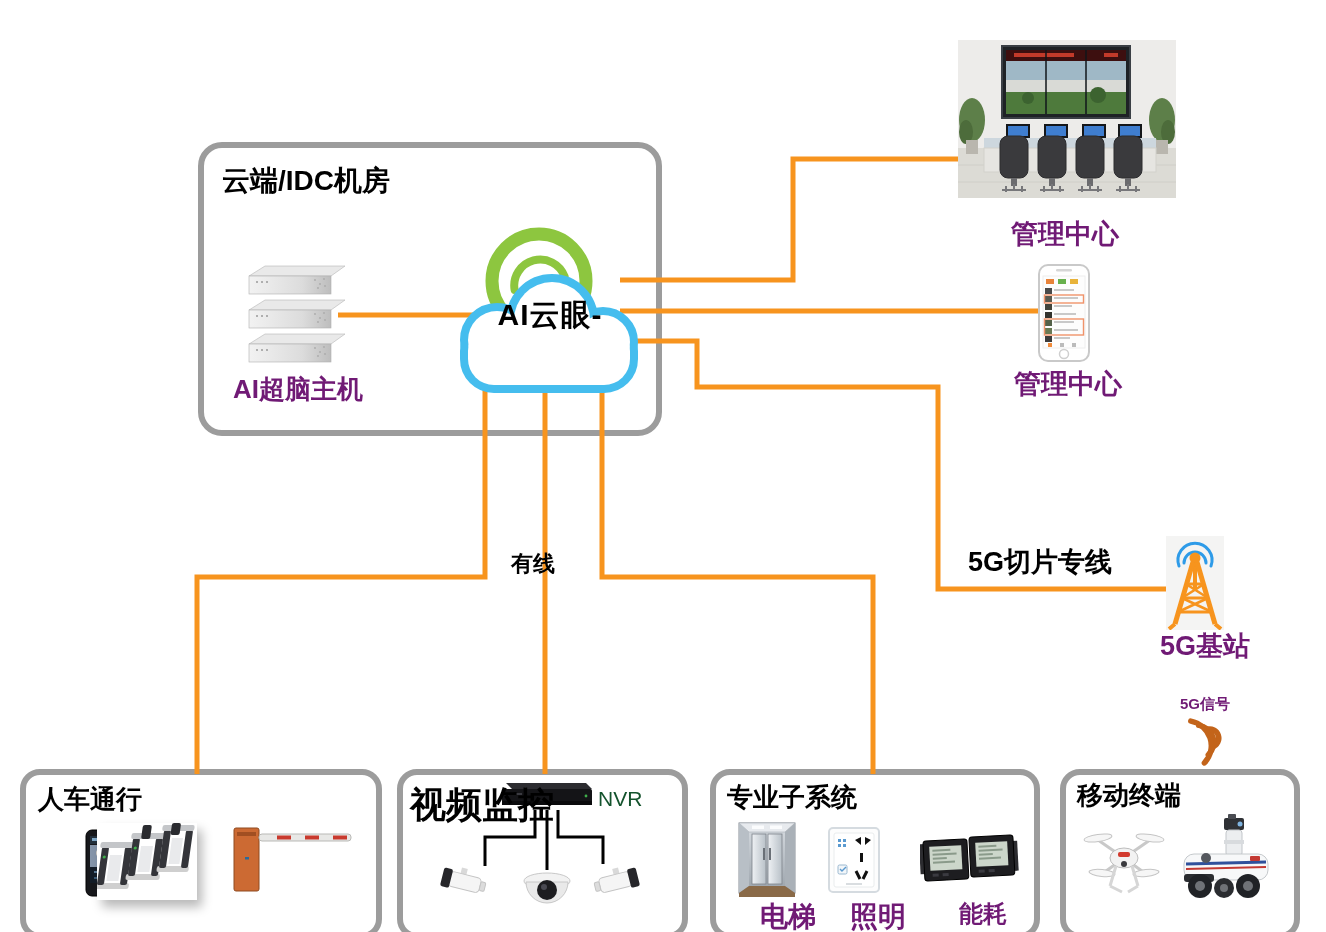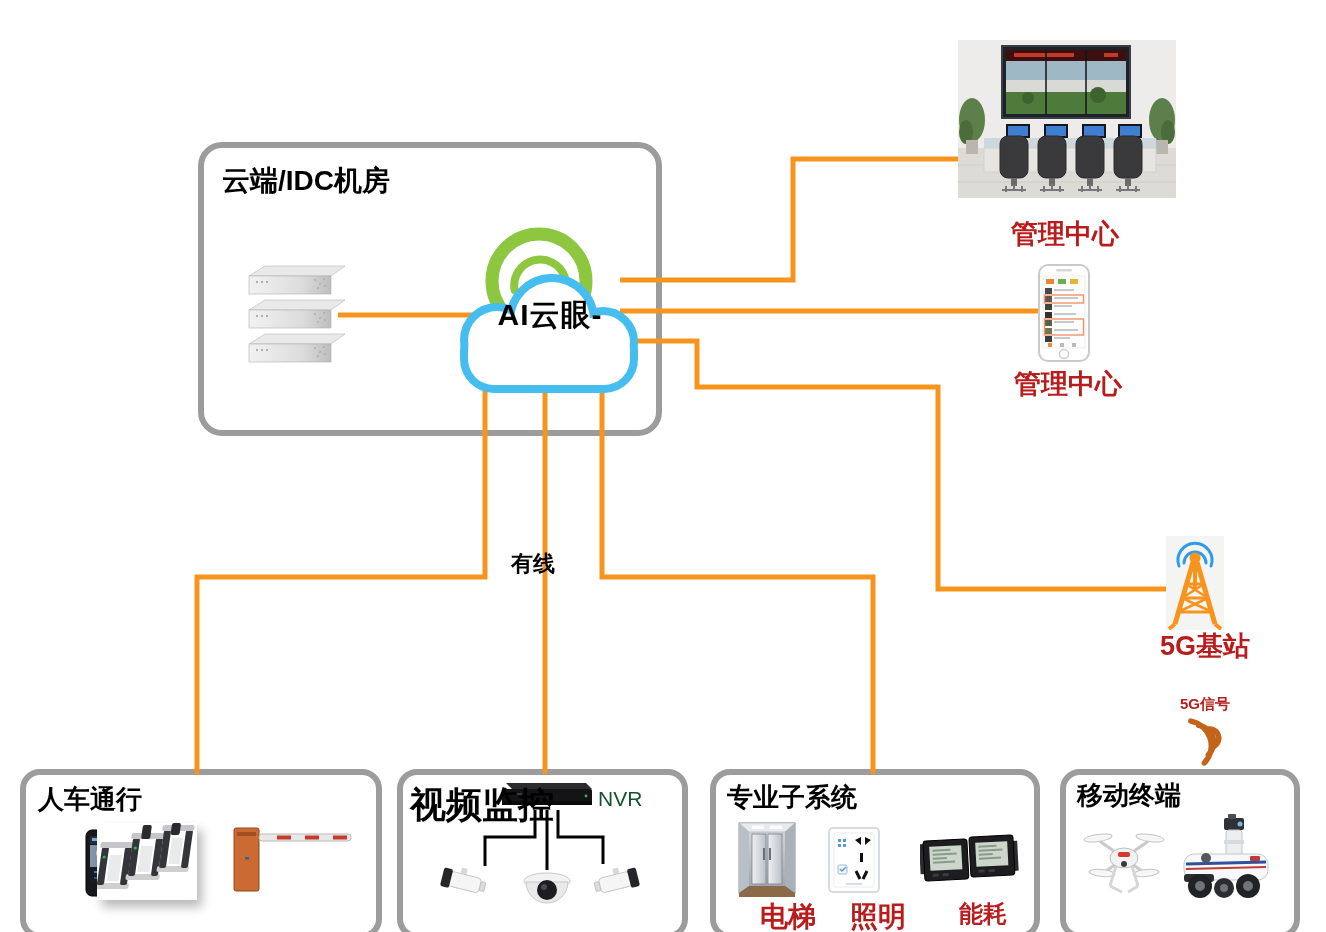--- a/index.html
+++ b/index.html
@@ -4,21 +4,21 @@
 <style>
   html,body{margin:0;padding:0;background:#fff;}
   body{font-family:"Liberation Sans","DejaVu Sans",sans-serif;color:#111;}
   .canvas{position:relative;width:1326px;height:932px;background:#fff;overflow:hidden;margin-top:24px;}
   
   .lines{position:absolute;left:0;top:0;z-index:5;pointer-events:none;}
   
   .gbox{position:absolute;border:6px solid #9c9c9c;border-radius:20px;background:#fff;z-index:1;box-sizing:border-box;}
   .box-title{position:absolute;font-weight:700;color:#000;z-index:12;white-space:nowrap;}
   .item{position:absolute;z-index:10;}
-  .lbl{position:absolute;font-weight:700;color:#b91c1c;z-index:12;text-align:center;white-space:nowrap;}
+  .lbl{position:absolute;font-weight:700;color:#701a75;z-index:12;text-align:center;white-space:nowrap;}
   .cloud-text{position:absolute;z-index:12;font-weight:700;color:#000;text-align:center;width:180px;font-size:30px;letter-spacing:1px;}
   .shadowed{box-shadow:5px 7px 10px rgba(0,0,0,.28);}
 </style>
 </head>
 <body>
 
 <div class="canvas">
 
   <svg class="lines" width="1326" height="932">
     <g stroke="#F7941E" stroke-width="5" fill="none">
@@ -75,20 +75,21 @@
           <circle cx="17" cy="18" r="1" fill="#9a9a9a"></circle>
           <circle cx="22" cy="18" r="1" fill="#9a9a9a"></circle>
         <circle cx="70" cy="16" r="0.9" fill="#aaa"></circle>
           <circle cx="75" cy="20" r="0.9" fill="#aaa"></circle>
           <circle cx="79" cy="15" r="0.9" fill="#aaa"></circle>
           <circle cx="73" cy="24" r="0.9" fill="#aaa"></circle>
           <circle cx="80" cy="22" r="0.9" fill="#aaa"></circle>
       </g>
     </svg>
   </div>
+  <div class="lbl" style="left:218px;top:348px;width:160px;font-size:26px;">AI超脑主机</div>
 
   <div class="item" style="left:455px;top:198px;z-index:9;">
     <svg width="195" height="180" viewBox="0 0 195 180">
 
       <circle cx="84" cy="59" r="47" fill="none" stroke="#8DC63F" stroke-width="13"></circle>
       <path d="M 59.6 67.9 A 26 26 0 0 1 109.6 54.5" fill="none" stroke="#8DC63F" stroke-width="8" stroke-linecap="round"></path>
       <circle cx="60" cy="82" r="4" fill="#8DC63F"></circle>
 
       <g stroke="#45BDEE" stroke-width="16" fill="#fff">
         <circle cx="42" cy="118" r="29"></circle>
@@ -216,20 +217,21 @@
       <rect x="6.5" y="31" width="39" height="8" fill="none" stroke="#f0936a" stroke-width="1.4"></rect>
       <rect x="6.5" y="55" width="39" height="16" fill="none" stroke="#f0936a" stroke-width="1.4"></rect>
       <rect x="10" y="79" width="4" height="4" fill="#f08a3a"></rect>
         <rect x="22" y="79" width="4" height="4" fill="#bbb"></rect>
         <rect x="34" y="79" width="4" height="4" fill="#bbb"></rect>
       <circle cx="26" cy="90" r="4.5" fill="none" stroke="#cfcfcf" stroke-width="1.5"></circle>
     </svg>
   </div>
   <div class="lbl" style="left:963px;top:342px;width:210px;font-size:27px;">管理中心</div>
 
+  <div class="box-title" style="left:968px;top:520px;font-size:27px;z-index:12;">5G切片专线</div>
 
   <div class="item" style="left:1166px;top:512px;">
     <svg width="58" height="94" viewBox="0 0 58 94">
       <rect width="58" height="94" fill="#f4f4f3"></rect>
 
       <g fill="none" stroke="#2e9be8" stroke-width="3" stroke-linecap="round">
         <path d="M 18 27 A 11 11 0 1 1 40 27"></path>
         <path d="M 13 30 A 17 17 0 1 1 45 30"></path>
       </g>
 

